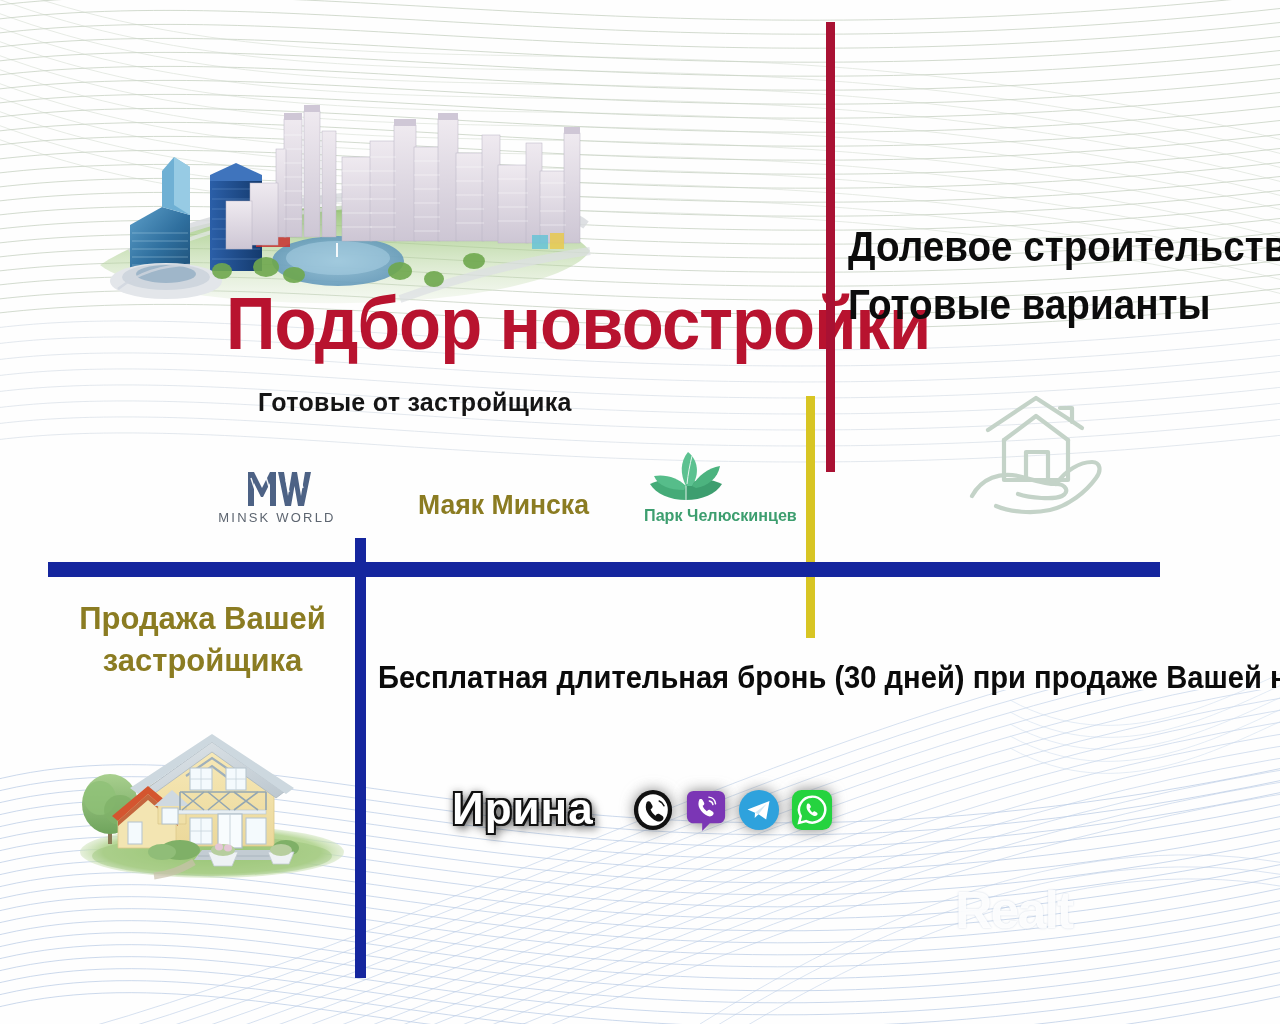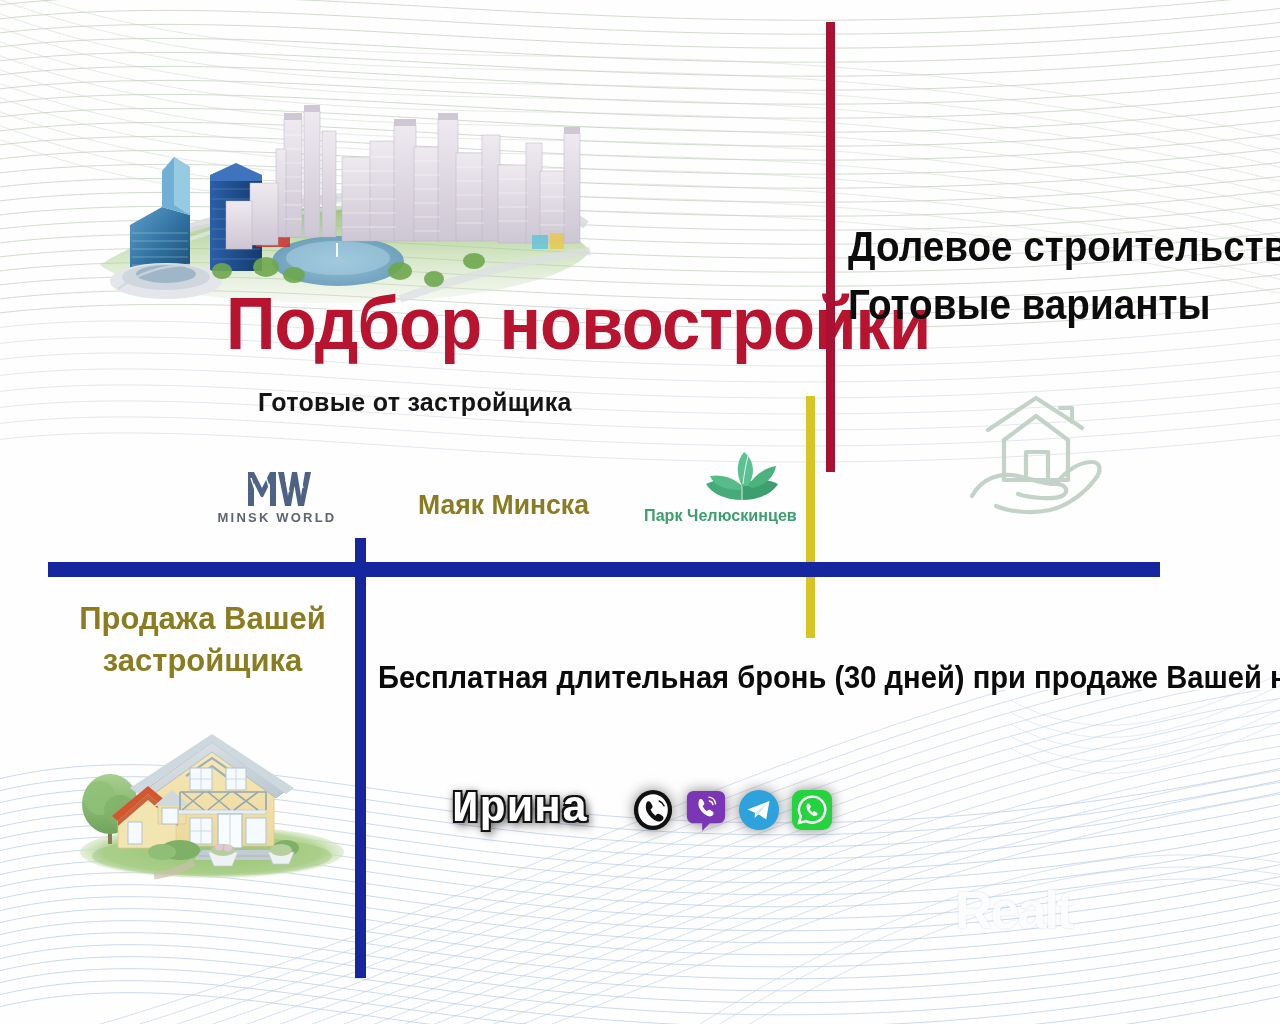--- a/index.html
+++ b/index.html
@@ -76,30 +76,30 @@
   .right-lines .rl{
     font-size:42px;line-height:58px;
     transform:scaleX(0.92);
     transform-origin:left top;
   }
 
   
   .logo-mw{position:absolute;left:212px;top:466px;width:130px;text-align:center;}
   .logo-mw .mono{display:block;height:42px;}
   .logo-mw .mw-name{
-    font-size:13px;letter-spacing:2.2px;color:#5d6570;font-weight:700;
+    font-size:13px;letter-spacing:2.2px;color:#5d6570;font-weight:400;
     margin-top:3px;
   }
   .logo-mayak{
     position:absolute;left:418px;top:489px;
     font-family:"Liberation Sans Narrow","Liberation Sans",sans-serif;
     font-size:28px;font-weight:700;color:#8b7c22;white-space:nowrap;
     transform:scaleX(0.95);transform-origin:left top;
   }
-  .logo-park{position:absolute;left:640px;top:448px;width:148px;text-align:right;}
+  .logo-park{position:absolute;left:640px;top:448px;width:148px;text-align:left;}
   .logo-park .leafwrap{display:block;height:58px;}
   .logo-park .park-name{
     font-family:"Liberation Sans Narrow","Liberation Sans",sans-serif;
     font-size:17px;color:#3d9e6f;font-weight:600;white-space:nowrap;
     transform:scaleX(0.95);display:inline-block;
   }
 
   
   .hand-house{position:absolute;left:960px;top:392px;width:160px;height:140px;}
 
@@ -115,21 +115,21 @@
   .promo-line{
     position:absolute;left:378px;top:660px;
     font-family:"Liberation Sans Narrow","Liberation Sans",sans-serif;
     font-weight:700;font-size:31px;color:#0b0b0b;white-space:nowrap;
     transform:scaleX(0.94);transform-origin:left top;
   }
 
   
   .agent-name{
     position:absolute;left:452px;top:784px;
-    font-family:Liberation Mono, monospace;
+    font-family:Liberation Sans, sans-serif;
     font-weight:700;font-size:44px;color:#ffffff;white-space:nowrap;
     text-shadow:
       -2px -2px 0 #111, 2px -2px 0 #111, -2px 2px 0 #111, 2px 2px 0 #111,
       0 0 9px rgba(40,40,40,0.85), 4px 5px 10px rgba(0,0,0,0.55);
     letter-spacing:1px;
   }
 
   
   .contacts{
     position:absolute;left:632px;top:789px;

